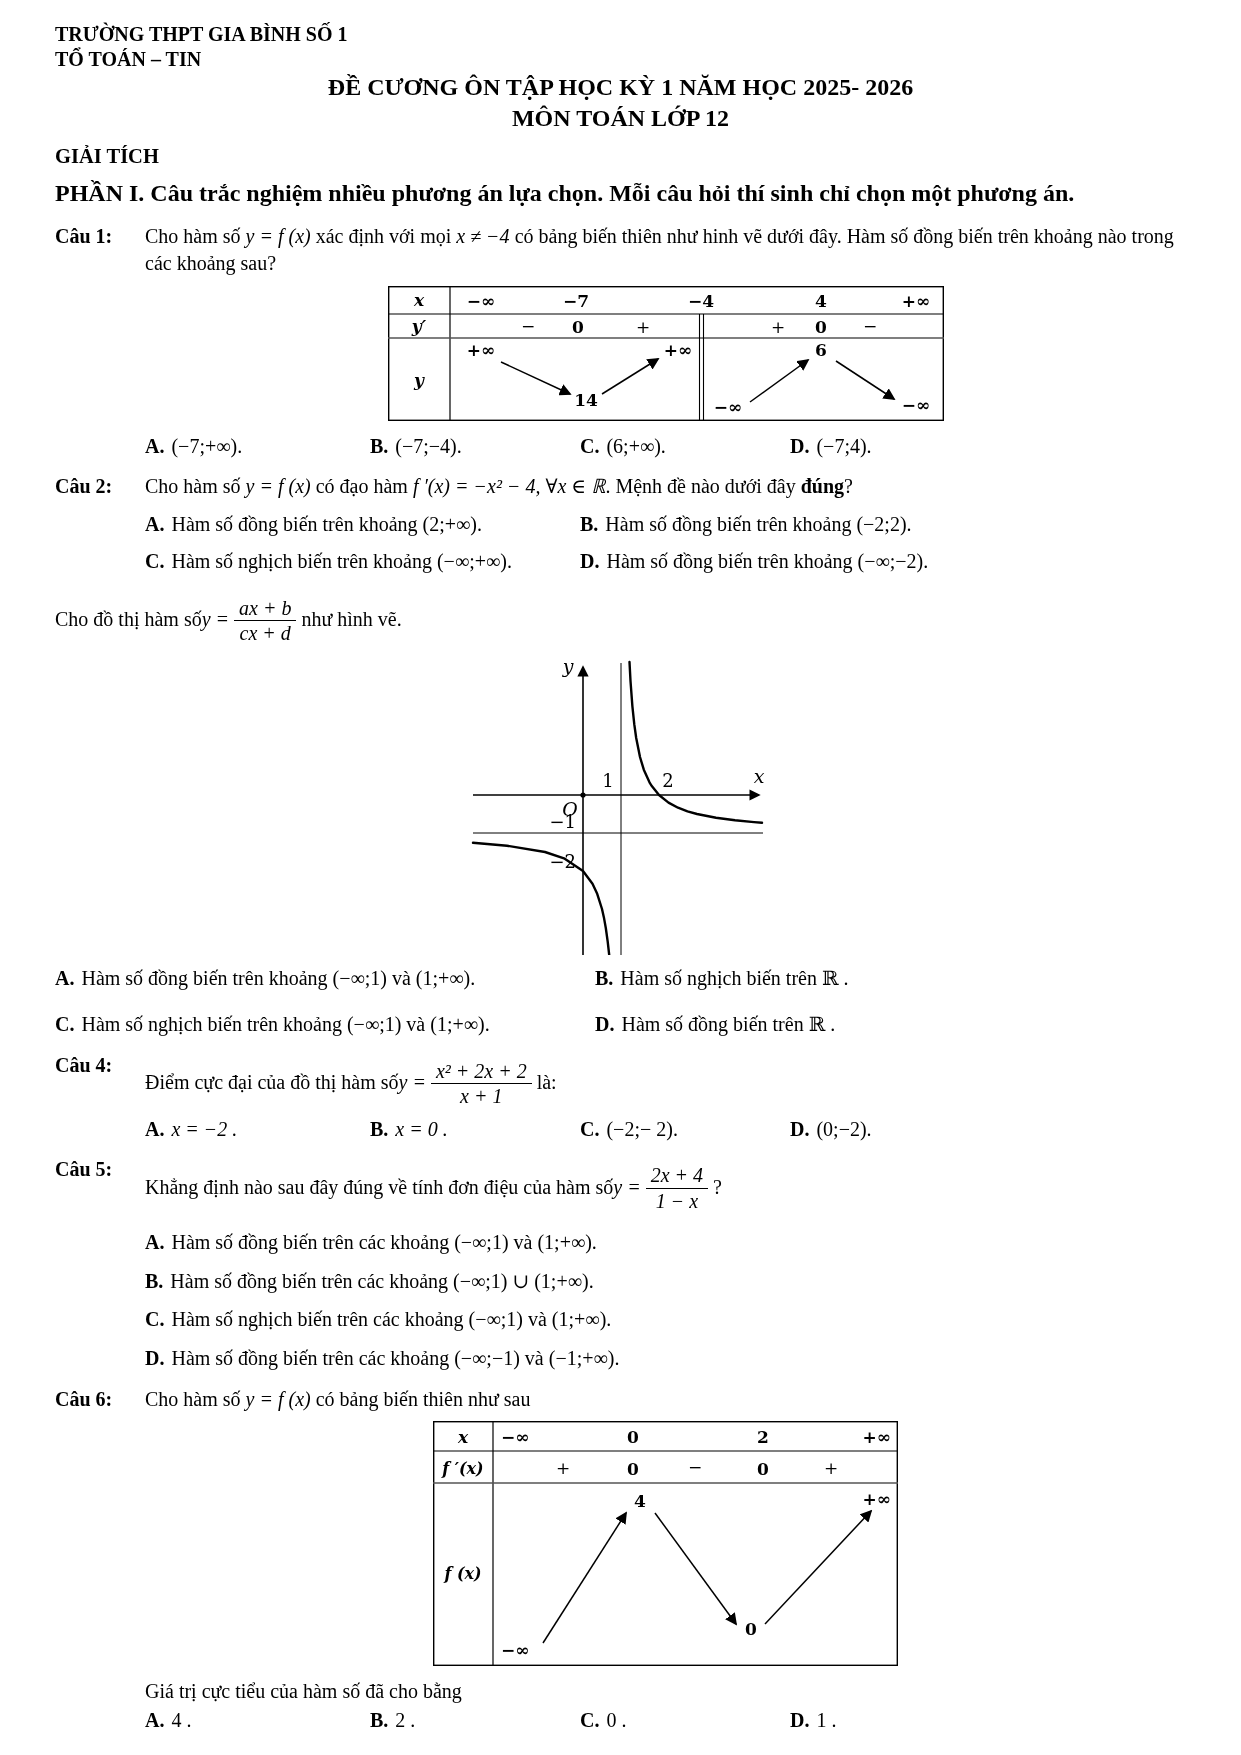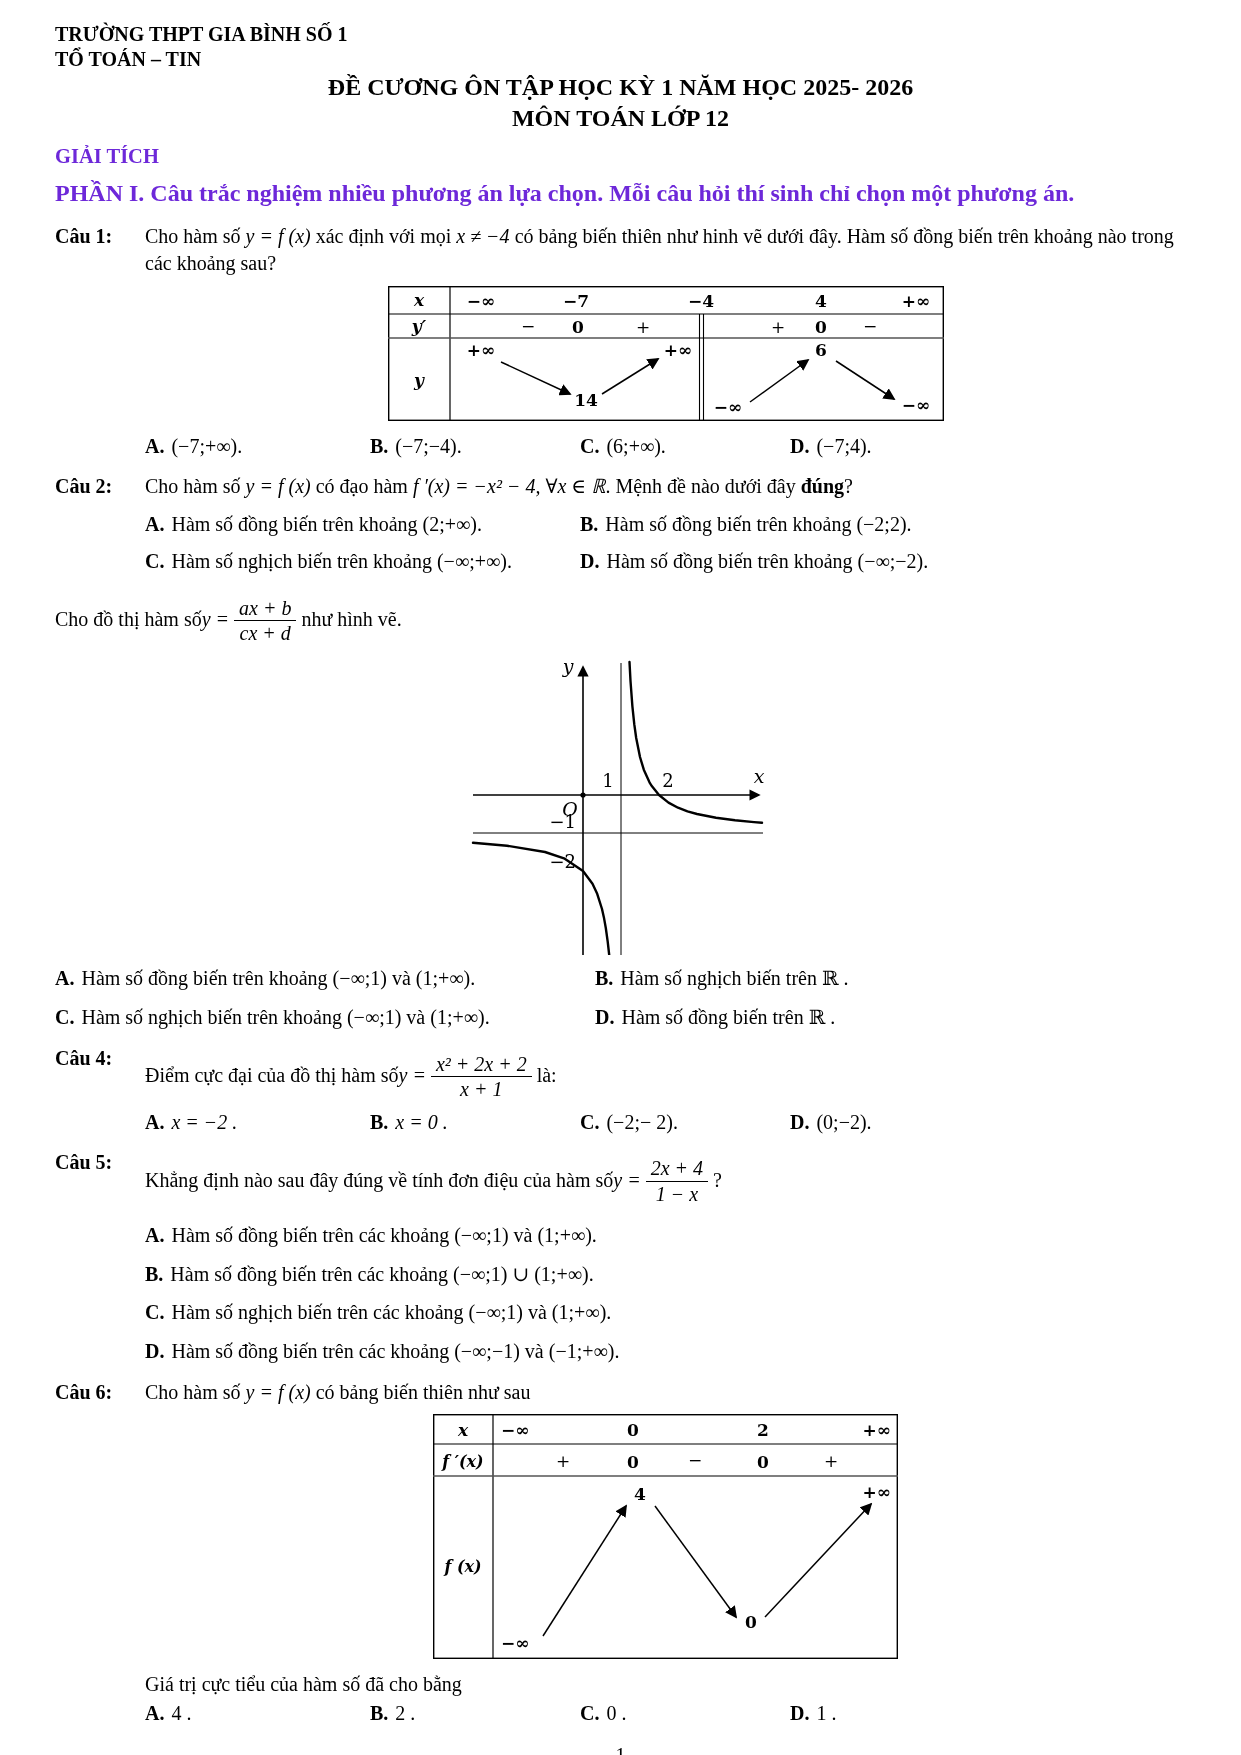--- a/index.html
+++ b/index.html
@@ -5,33 +5,33 @@
   *{box-sizing:border-box;margin:0;padding:0}
   html{background:#fff}
   body{
     width:1241px;height:1755px;overflow:hidden;background:#fff;color:#000;
     font-family:"Liberation Serif","DejaVu Serif",serif;
     font-size:20px;line-height:1.38;
     padding:22px 55px 8px 55px;
   }
   .hdr-line{font-weight:bold;font-size:20px;line-height:1.25}
   .title-line{text-align:center;font-weight:bold;font-size:24px;line-height:1.3}
-  .red{color:#6d28d9;font-weight:bold}
+  .red{color:#000000;font-weight:bold}
   .section-h{font-size:20.5px;margin-top:8px}
   .part-h{font-size:24px;margin-top:6px}
   .question{margin-top:13px}
   .q-row{display:flex}
   .q-label{flex:0 0 90px;font-weight:bold}
   .q-content{flex:1;min-width:0}
   .mi{font-style:italic}
   .bold{font-weight:bold}
   .options{margin-top:2px}
   .grid4{display:grid;grid-template-columns:225px 210px 210px 1fr}
   .grid2a{display:grid;grid-template-columns:435px 1fr;row-gap:10px;margin-top:10px}
-  .grid2b{display:grid;grid-template-columns:540px 1fr;row-gap:12px}
+  .grid2b{display:grid;grid-template-columns:540px 1fr;row-gap:19px}
   .stack .opt{display:block;margin-top:11px}
   .okey{font-weight:bold;margin-right:7px}
   .bbt{text-align:center;margin:8px 0 4px}
   .graph-fig{text-align:center;margin:4px 0 2px}
   .frac{display:inline-flex;flex-direction:column;text-align:center;vertical-align:middle;
         line-height:1.12;font-style:italic;margin:0 5px;transform:translateY(1px)}
   .frac .den{border-top:1.4px solid #000}
   .frac .num,.frac .den{padding:1px 5px}
   .stmt-tall{display:flex;align-items:center;flex-wrap:wrap;min-height:62px}
   .footer{text-align:center;margin-top:14px}

